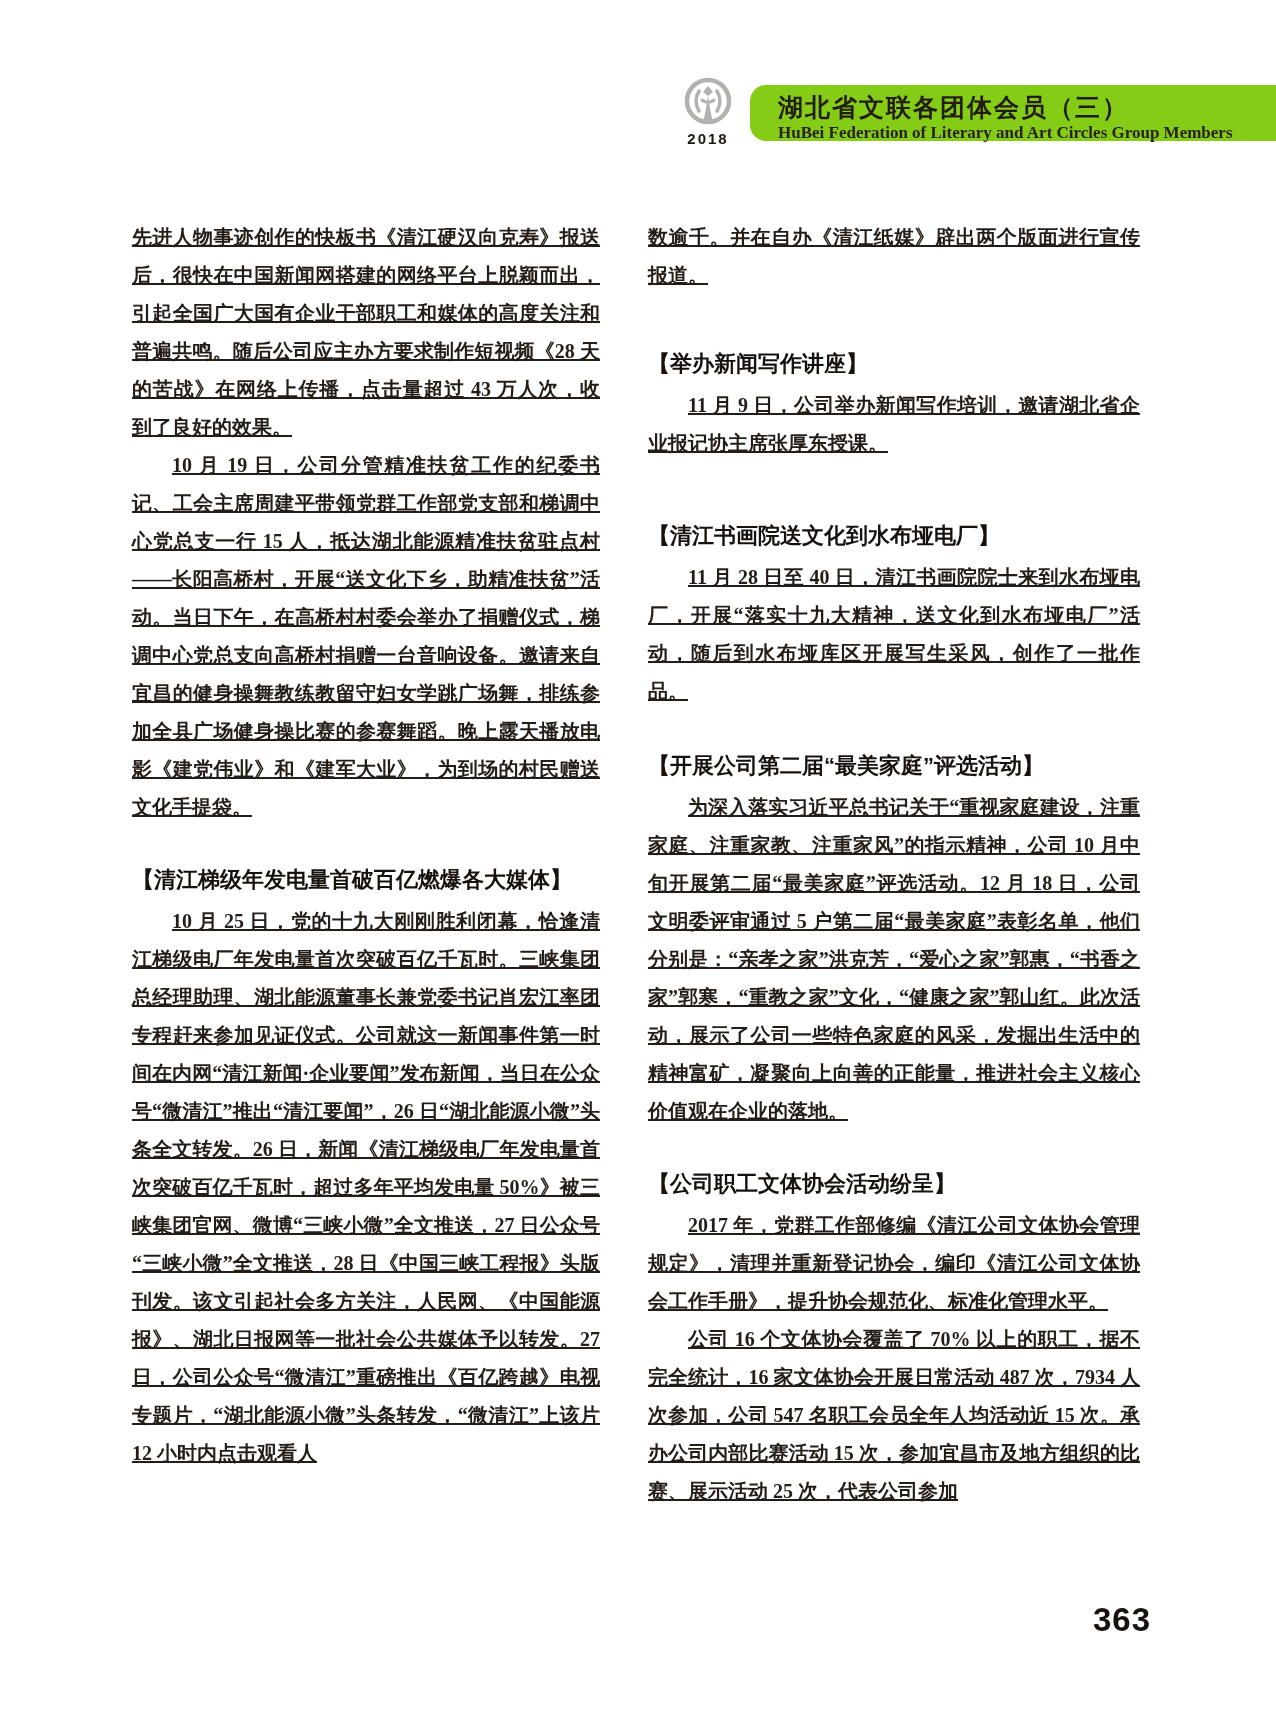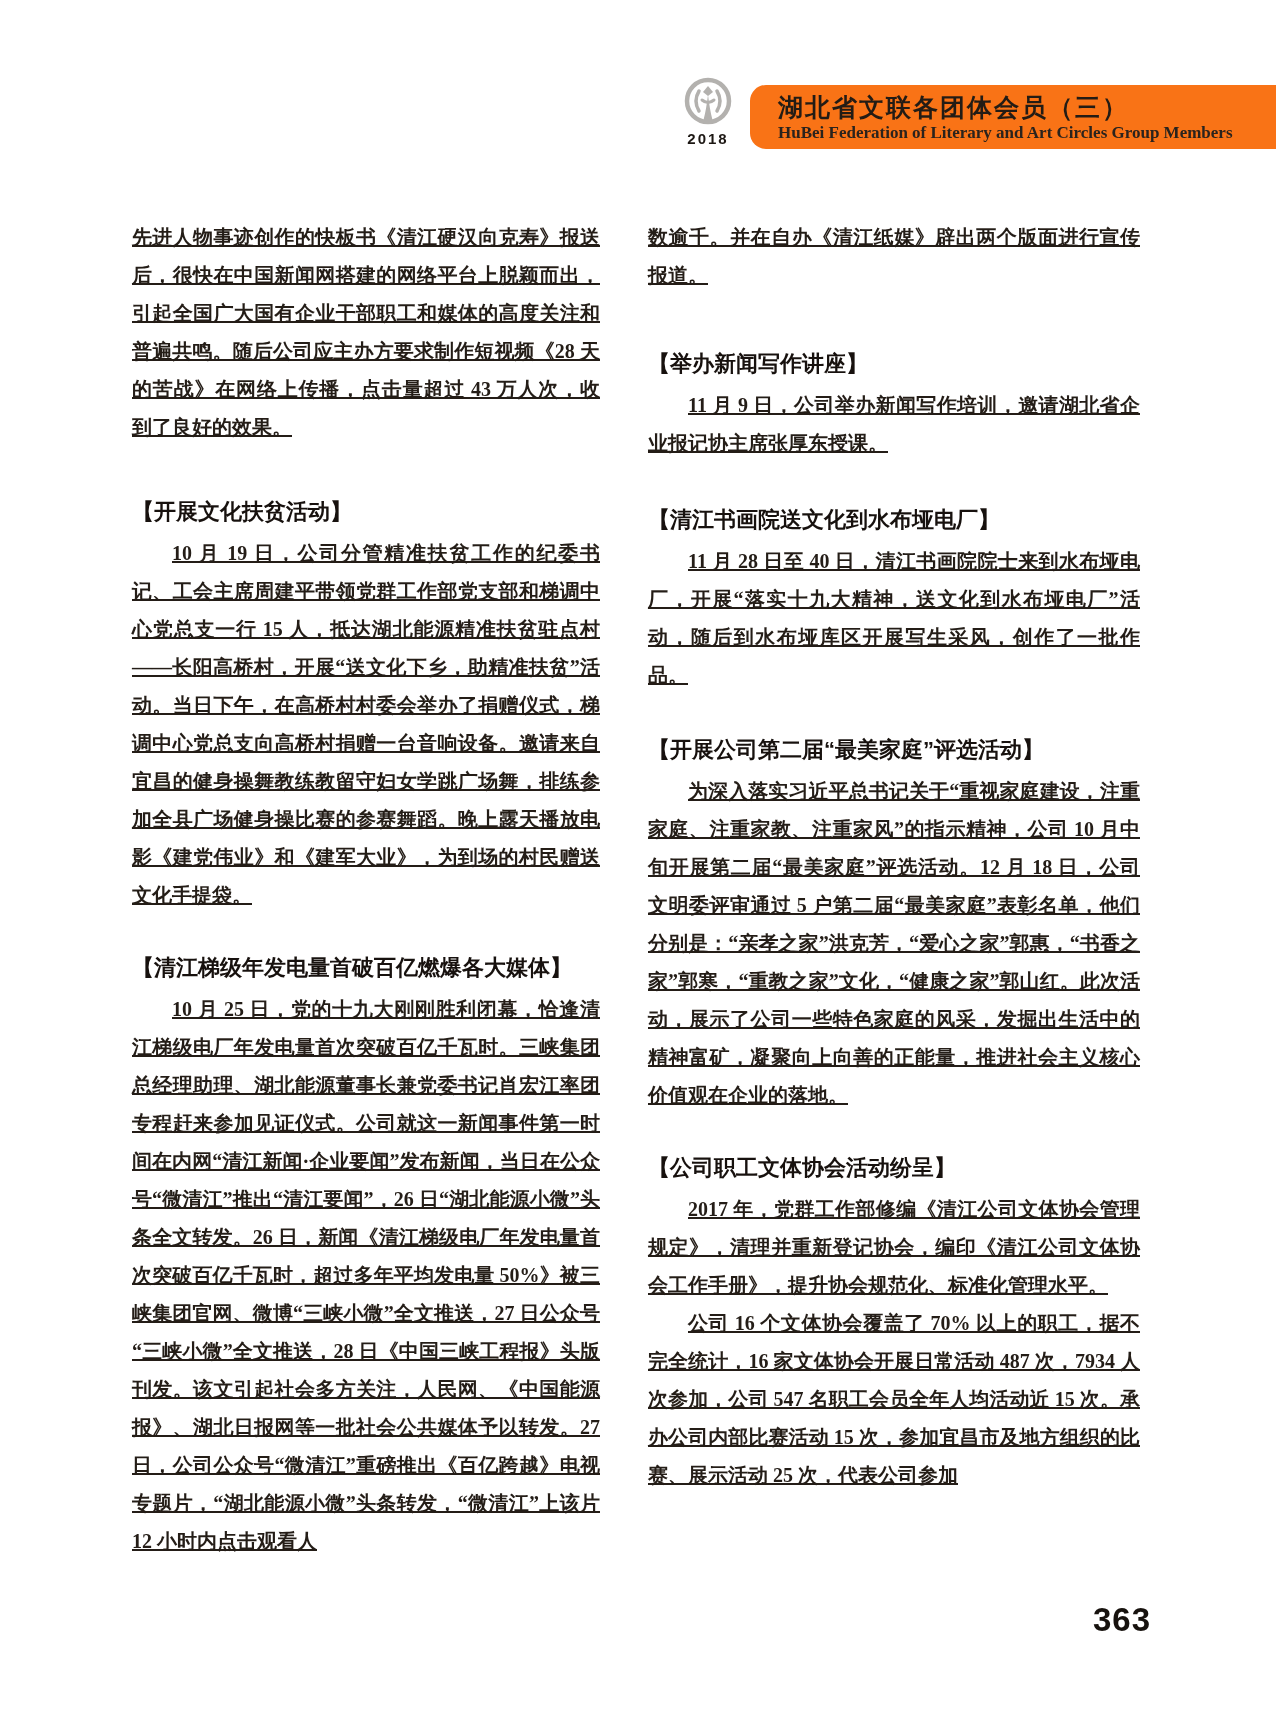--- a/index.html
+++ b/index.html
@@ -12,22 +12,22 @@
     color:#241d17;
   }
   
   .logo-group{position:absolute;left:668px;top:76px;width:80px;text-align:center;}
   .logo-group svg{display:block;margin:0 auto;}
   .logo-year{
     font-family:"Liberation Sans","DejaVu Sans",sans-serif;
     font-weight:700;font-size:15px;letter-spacing:2px;color:#1c1713;margin-top:2px;
   }
   .header-band{
-    position:absolute;left:750px;top:85px;right:0;height:64px;
-    background:#f97316;border-radius:16px 0 0 16px;
+    position:absolute;left:750px;top:85px;right:0;height:56px;
+    background:#84cc16;border-radius:16px 0 0 16px;
     padding:8px 0 0 28px;box-sizing:border-box;
   }
   .title-cn{
     font-family:"Liberation Sans","DejaVu Sans",sans-serif;
     font-weight:700;font-size:25px;line-height:28px;letter-spacing:2px;color:#231c15;
   }
   .title-en{
     font-family:Liberation Serif, serif;
     font-weight:700;font-size:17px;line-height:22px;color:#2a231d;margin-top:1px;
   }
@@ -66,31 +66,30 @@
     <div class="logo-year">2018</div>
   </div>
 
   <div class="header-band">
     <div class="title-cn">湖北省文联各团体会员（三）</div>
     <div class="title-en">HuBei Federation of Literary and Art Circles Group Members</div>
   </div>
 
   <div class="col col-left">
     <p class="para">先进人物事迹创作的快板书《清江硬汉向克寿》报送后，很快在中国新闻网搭建的网络平台上脱颖而出，引起全国广大国有企业干部职工和媒体的高度关注和普遍共鸣。随后公司应主办方要求制作短视频《28 天的苦战》在网络上传播，点击量超过 43 万人次，收到了良好的效果。</p>
-    <h2 class="heading" style="margin-top:44px;">【开展文化扶贫活动】</h2>
     <p class="para indent">10 月 19 日，公司分管精准扶贫工作的纪委书记、工会主席周建平带领党群工作部党支部和梯调中心党总支一行 15 人，抵达湖北能源精准扶贫驻点村——长阳高桥村，开展“送文化下乡，助精准扶贫”活动。当日下午，在高桥村村委会举办了捐赠仪式，梯调中心党总支向高桥村捐赠一台音响设备。邀请来自宜昌的健身操舞教练教留守妇女学跳广场舞，排练参加全县广场健身操比赛的参赛舞蹈。晚上露天播放电影《建党伟业》和《建军大业》，为到场的村民赠送文化手提袋。</p>
     <h2 class="heading" style="margin-top:32px;">【清江梯级年发电量首破百亿燃爆各大媒体】</h2>
     <p class="para indent">10 月 25 日，党的十九大刚刚胜利闭幕，恰逢清江梯级电厂年发电量首次突破百亿千瓦时。三峡集团总经理助理、湖北能源董事长兼党委书记肖宏江率团专程赶来参加见证仪式。公司就这一新闻事件第一时间在内网“清江新闻·企业要闻”发布新闻，当日在公众号“微清江”推出“清江要闻”，26 日“湖北能源小微”头条全文转发。26 日，新闻《清江梯级电厂年发电量首次突破百亿千瓦时，超过多年平均发电量 50%》被三峡集团官网、微博“三峡小微”全文推送，27 日公众号“三峡小微”全文推送，28 日《中国三峡工程报》头版刊发。该文引起社会多方关注，人民网、《中国能源报》、湖北日报网等一批社会公共媒体予以转发。27 日，公司公众号“微清江”重磅推出《百亿跨越》电视专题片，“湖北能源小微”头条转发，“微清江”上该片 12 小时内点击观看人</p>
   </div>
 
   <div class="col col-right">
     <p class="para">数逾千。并在自办《清江纸媒》辟出两个版面进行宣传报道。</p>
     <h2 class="heading" style="margin-top:48px;">【举办新闻写作讲座】</h2>
     <p class="para indent">11 月 9 日，公司举办新闻写作培训，邀请湖北省企业报记协主席张厚东授课。</p>
-    <h2 class="heading" style="margin-top:36px;">【清江书画院送文化到水布垭电厂】</h2>
+    <h2 class="heading" style="margin-top:52px;">【清江书画院送文化到水布垭电厂】</h2>
     <p class="para indent">11 月 28 日至 40 日，清江书画院院士来到水布垭电厂，开展“落实十九大精神，送文化到水布垭电厂”活动，随后到水布垭库区开展写生采风，创作了一批作品。</p>
     <h2 class="heading" style="margin-top:34px;">【开展公司第二届“最美家庭”评选活动】</h2>
     <p class="para indent">为深入落实习近平总书记关于“重视家庭建设，注重家庭、注重家教、注重家风”的指示精神，公司 10 月中旬开展第二届“最美家庭”评选活动。12 月 18 日，公司文明委评审通过 5 户第二届“最美家庭”表彰名单，他们分别是：“亲孝之家”洪克芳，“爱心之家”郭惠，“书香之家”郭寒，“重教之家”文化，“健康之家”郭山红。此次活动，展示了公司一些特色家庭的风采，发掘出生活中的精神富矿，凝聚向上向善的正能量，推进社会主义核心价值观在企业的落地。</p>
     <h2 class="heading" style="margin-top:32px;">【公司职工文体协会活动纷呈】</h2>
     <p class="para indent">2017 年，党群工作部修编《清江公司文体协会管理规定》，清理并重新登记协会，编印《清江公司文体协会工作手册》，提升协会规范化、标准化管理水平。</p>
     <p class="para indent">公司 16 个文体协会覆盖了 70% 以上的职工，据不完全统计，16 家文体协会开展日常活动 487 次，7934 人次参加，公司 547 名职工会员全年人均活动近 15 次。承办公司内部比赛活动 15 次，参加宜昌市及地方组织的比赛、展示活动 25 次，代表公司参加</p>
   </div>
 
   <div class="page-number">363</div>
 

